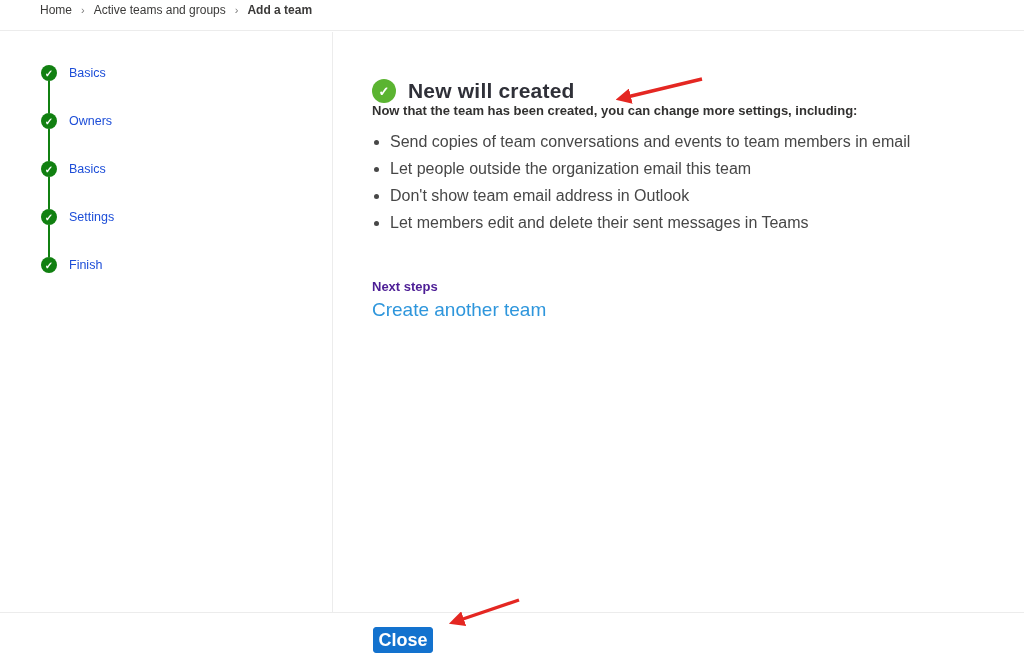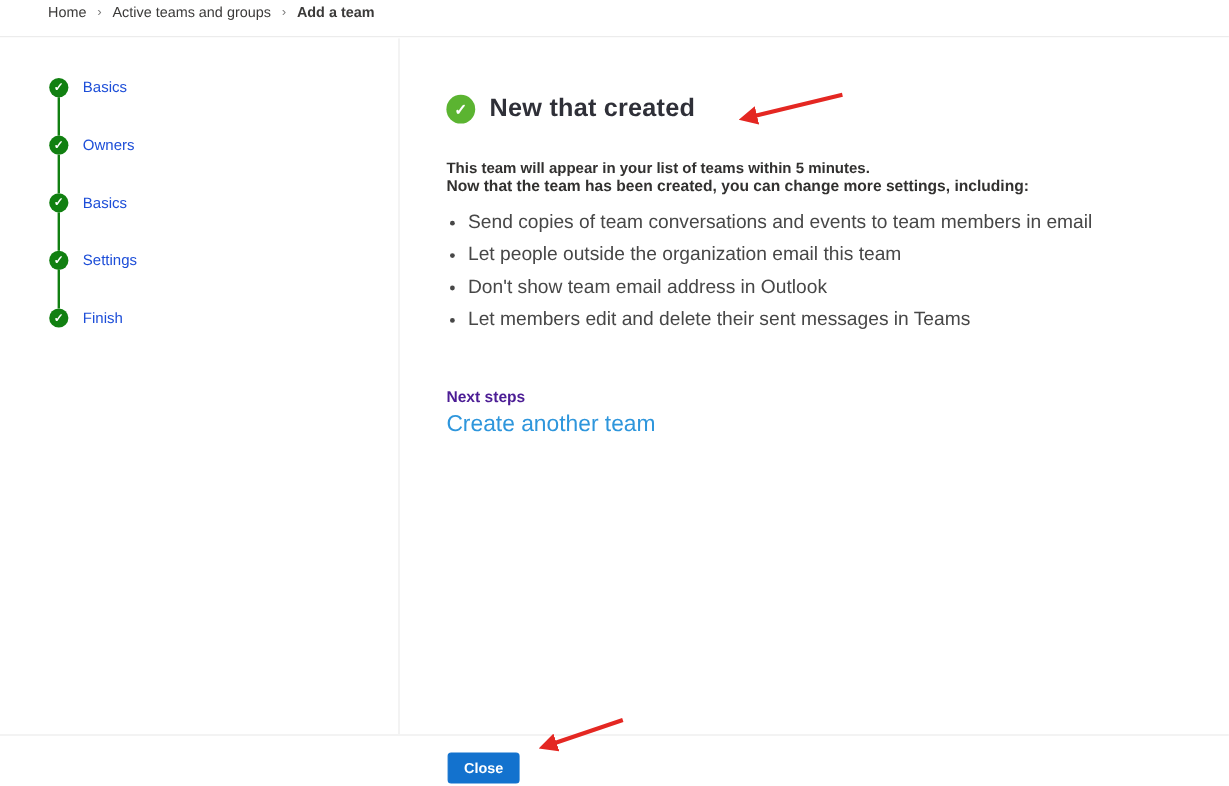--- a/index.html
+++ b/index.html
@@ -89,21 +89,21 @@
     position: absolute; left: 0; right: 0; bottom: 0; height: 43px;
     border-top: 1px solid #ececec;
     background: #fff;
   }
   .close-btn {
     position: absolute; left: 373px; top: 14px;
     width: 60px; height: 26px;
     background: var(--button-blue);
     border: 1px solid var(--button-blue);
     border-radius: 3px;
-    color: #fff; font-size: 12px; font-weight: 700;
+    color: #fff; font-size: 18px; font-weight: 700;
     font-family: "Liberation Sans", sans-serif;
     cursor: pointer;
     display: flex; align-items: center; justify-content: center;
   }
 
   
   .arrow-overlay {
     position: absolute; top: 0; left: 0; width: 1024px; height: 655px;
     pointer-events: none; z-index: 20;
   }
@@ -152,24 +152,23 @@
       <span class="step-circle">✓</span>
       <span class="step-label">Finish</span>
     </div>
 
   </div>
 </aside>
 
 <main class="main">
   <div class="header-row">
     <span class="header-circle">✓</span>
-    <h1 class="page-title" style="margin:0">New that created</h1>
+    <h1 class="page-title" style="margin:0">New will created</h1>
   </div>
 
-  <div class="subtitle">This team will appear in your list of teams within 5 minutes.</div>
 
   <div class="settings-heading">Now that the team has been created, you can change more settings, including:</div>
 
   <ul class="bullets">
     <li>Send copies of team conversations and events to team members in email</li>
     <li>Let people outside the organization email this team</li>
     <li>Don't show team email address in Outlook</li>
     <li>Let members edit and delete their sent messages in Teams</li>
   </ul>
 

